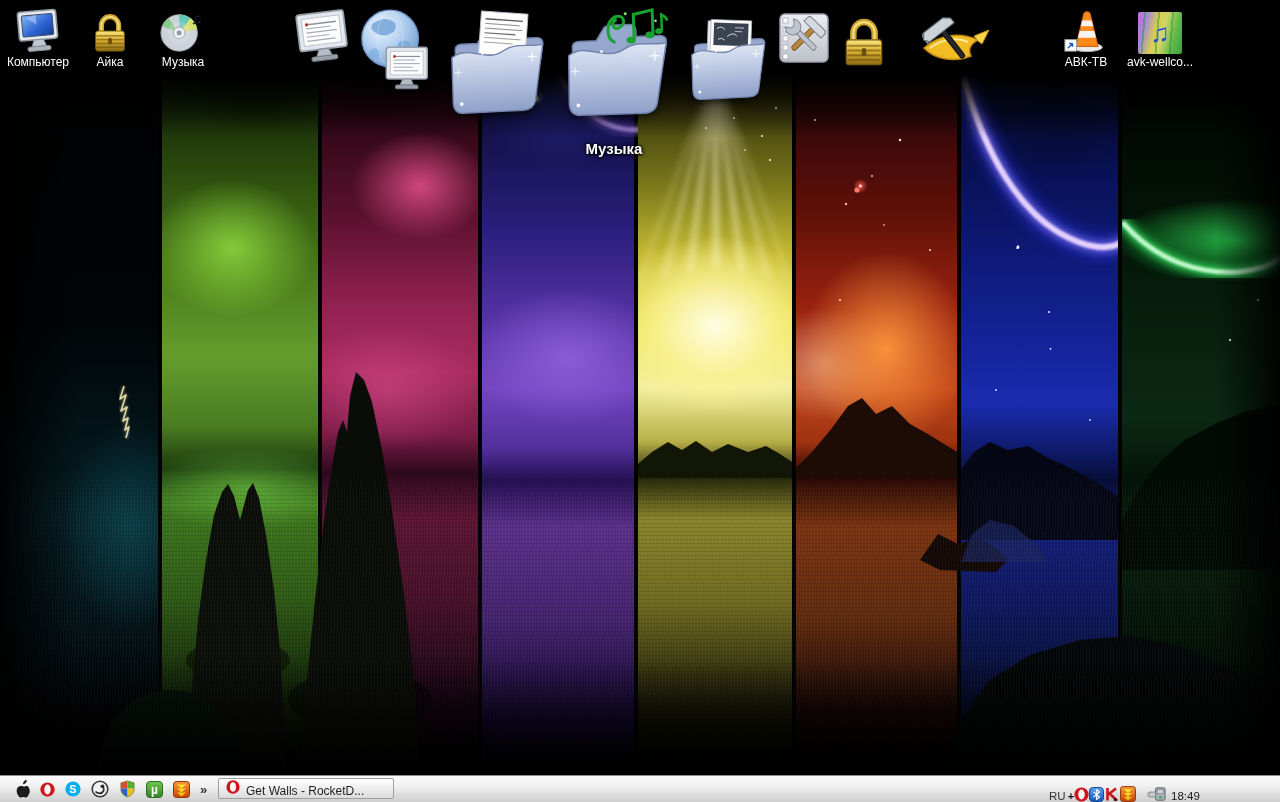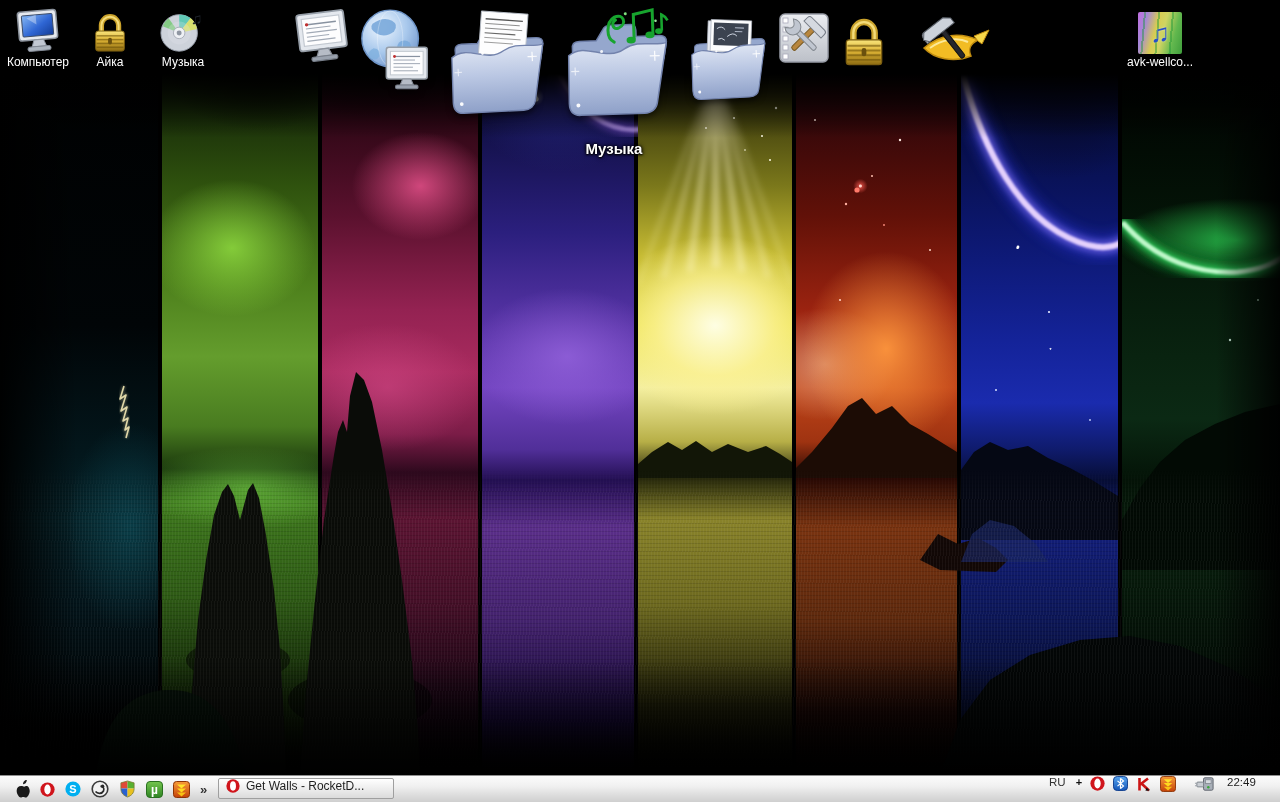--- a/index.html
+++ b/index.html
@@ -82,25 +82,25 @@
       text-shadow:0 1px 2px #000,0 0 3px #000,0 0 5px #000;}
 
   
   .taskbar{position:absolute;left:0;top:775px;width:1280px;height:27px;z-index:20;
       border-top:1px solid #8f8f8f;box-sizing:border-box;
       background:linear-gradient(180deg,#fcfcfc 0%,#f0f0f0 40%,#dcdcdc 75%,#cfcfcf 100%);}
   .ql{position:absolute;left:14px;top:0;height:100%;display:flex;align-items:center;gap:10px;}
   .qli{display:flex;align-items:center;justify-content:center;cursor:pointer;}
   .ovf{position:absolute;left:200px;top:0;height:100%;display:flex;align-items:center;
       font-size:13px;font-weight:bold;color:#333;cursor:pointer;}
-  .winbtn{position:absolute;left:218px;top:2px;height:21px;width:176px;display:flex;align-items:flex-start;gap:6px;
+  .winbtn{position:absolute;left:218px;top:2px;height:21px;width:176px;display:flex;align-items:flex-end;gap:6px;
       padding:0 7px;box-sizing:border-box;border:1px solid #9f9f9f;border-radius:2px;cursor:pointer;
       background:linear-gradient(180deg,#ffffff,#ececec 55%,#dbdbdb);box-shadow:inset 0 1px 0 rgba(255,255,255,.9);}
   .winbtn .wlabel{font-size:12px;color:#1f1f1f;white-space:nowrap;overflow:hidden;}
-  .tray{position:absolute;left:1047px;top:0;height:100%;display:flex;align-items:flex-start;gap:8px;}
+  .tray{position:absolute;left:1047px;top:0;height:100%;display:flex;align-items:flex-end;}
   .lang{font-size:11.5px;color:#333;cursor:pointer;padding:0 2px;}
   .expand{font-size:11px;font-weight:bold;color:#111;cursor:pointer;}
   .trayicon{display:flex;align-items:center;cursor:pointer;}
   .usb{margin-left:10px;}
   .clock{margin-left:4px;font-size:11.5px;color:#1a1a1a;cursor:pointer;}
 </style>
 </head>
 <body>
 
 <div class="screen">
@@ -336,20 +336,38 @@
         <path d="M21,25 L10,9.7 A19,19 0 0 0 4,18 Z" fill="#72c86e" opacity=".8"></path>
         <circle cx="21" cy="25" r="12" fill="rgba(230,232,238,.25)"></circle>
         <circle cx="21" cy="25" r="6" fill="#eef0f4" stroke="#a8aeb8"></circle>
         <circle cx="21" cy="25" r="2.6" fill="#8f96a2"></circle>
         <text x="33" y="16" font-size="16" font-weight="bold" fill="#20262e">♫</text>
       </svg>
     </div>
     <div class="lb">Музыка</div>
   </div>
 
+  <div class="di" style="left:1048px;top:6px">
+    <div class="ic">
+      <svg width="46" height="46" viewBox="0 0 48 48">
+        <ellipse cx="25" cy="41" rx="16" ry="4.5" fill="#ececec" stroke="#b4b4b4"></ellipse>
+        <clipPath id="coneC">
+            <path d="M25,4 C27,4 28,5 28.5,7 L36.5,40 L13.5,40 L21.5,7 C22,5 23,4 25,4 Z"></path>
+          </clipPath>
+        <path d="M25,4 C27,4 28,5 28.5,7 L36.5,40 L13.5,40 L21.5,7 C22,5 23,4 25,4 Z" fill="#ff8a1c" stroke="#cf6a0e" stroke-width="1.2"></path>
+        <g clip-path="url(#coneC)">
+            <rect x="10" y="13" width="30" height="6" fill="#f4f4f4"></rect>
+            <rect x="10" y="24" width="30" height="7" fill="#f4f4f4"></rect>
+          </g>
+        <rect x="2" y="33" width="12" height="12" fill="#fff" stroke="#9aa0a8"></rect>
+        <path d="M5,42 L10,37 M10,37 h-3.5 M10,37 v3.5" stroke="#2456c8" stroke-width="1.5" fill="none"></path>
+      </svg>
+    </div>
+    <div class="lb">АВК-ТВ</div>
+  </div>
 
   <div class="di" style="left:1122px;top:6px">
     <div class="ic">
       <div class="avkthumb">
           <span>♫</span>
         </div>
     </div>
     <div class="lb">avk-wellco...</div>
   </div>
 
@@ -550,17 +568,17 @@
       </span>
       <span class="trayicon usb">
         <svg width="21" height="16" viewBox="0 0 22 16">
           <rect x="10" y="1.5" width="10" height="13" rx="1.5" fill="#a8afb8" stroke="#5c626b"></rect>
           <rect x="12" y="3.5" width="6" height="4" fill="#d7dbe0" stroke="#8a9098"></rect>
           <rect x="3" y="6" width="7" height="5" rx="1" fill="#c9cdd3" stroke="#7c828a"></rect>
           <path d="M1,7.2 h2 M1,9.8 h2" stroke="#9aa0a8" stroke-width="1.2"></path>
           <circle cx="15" cy="11.5" r="1.3" fill="#3aa83a"></circle>
         </svg>
       </span>
-      <span class="clock">22:49</span>
+      <span class="clock">18:49</span>
     </div>
   </div>
 
 </div>
 
 </body></html>

